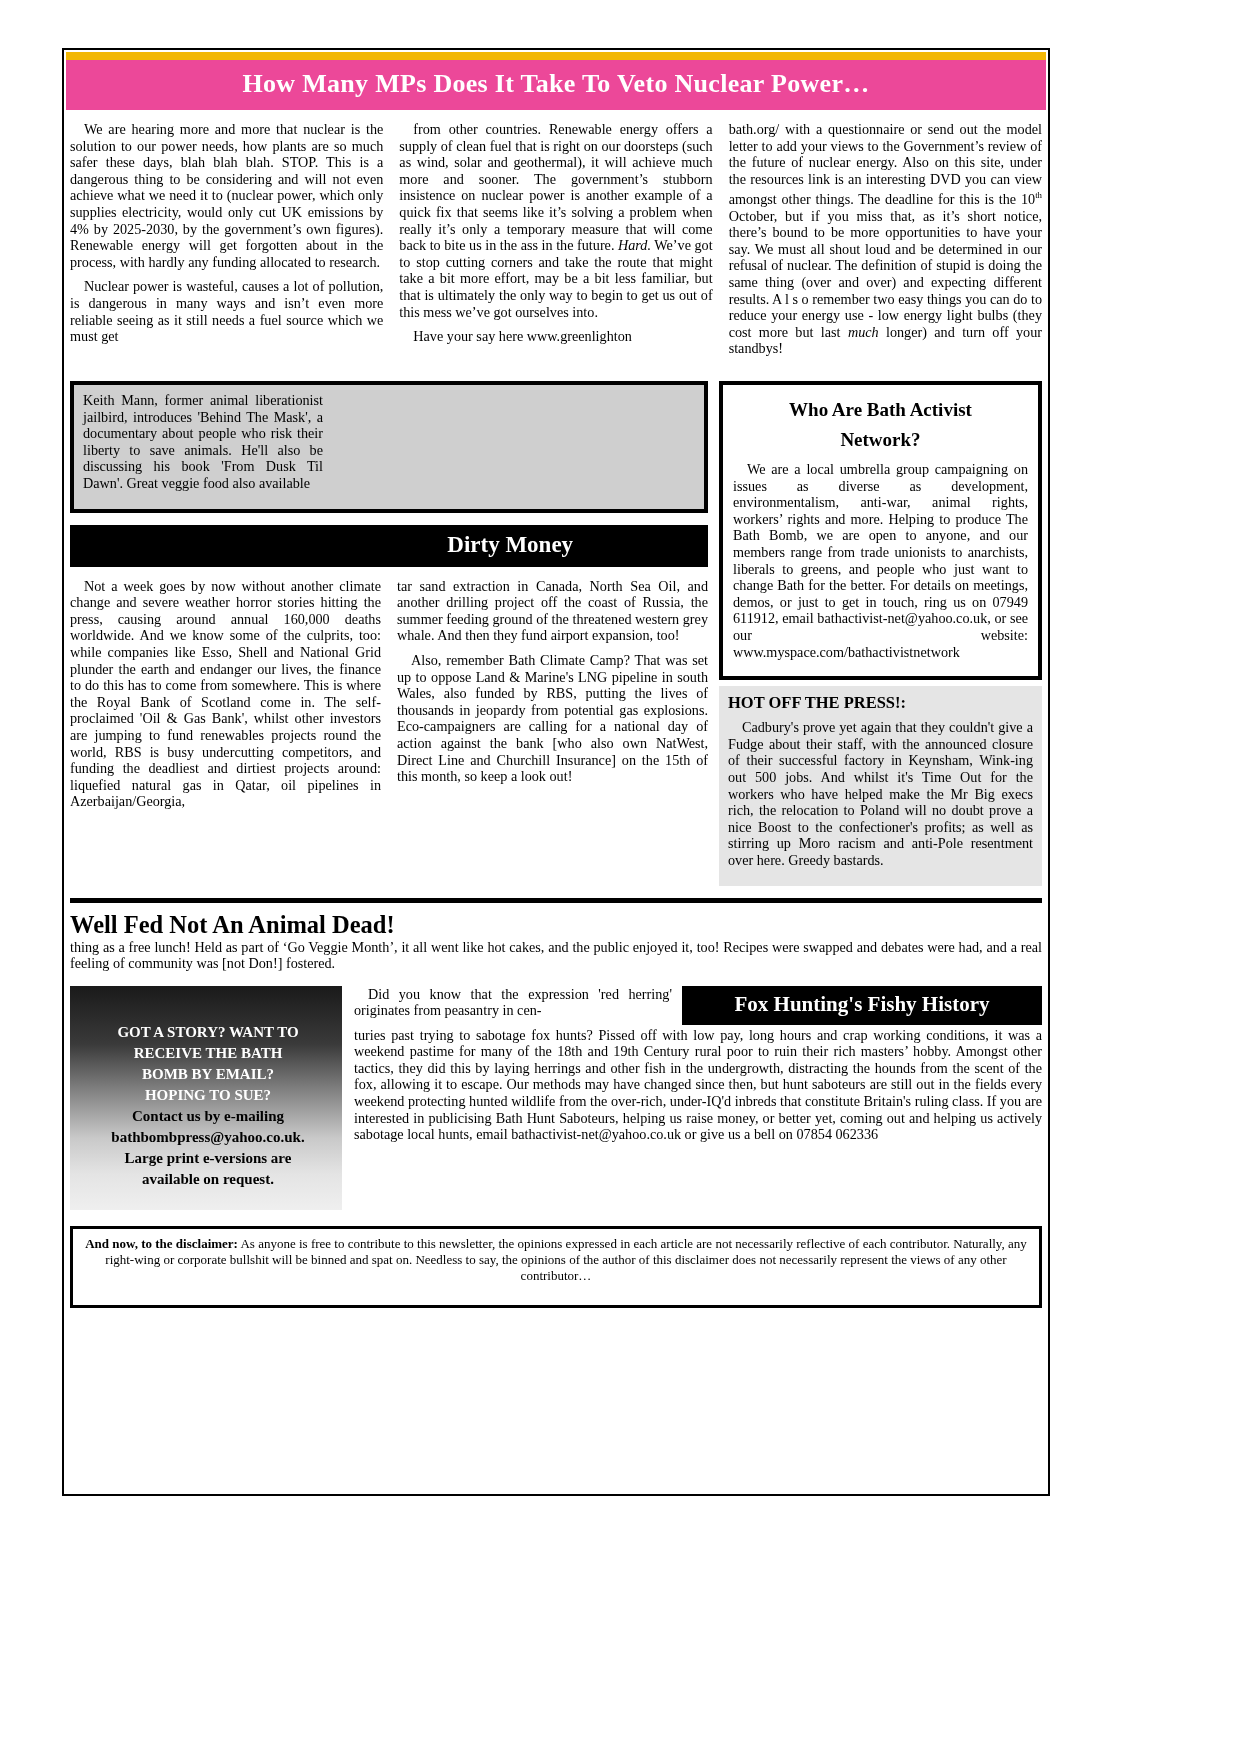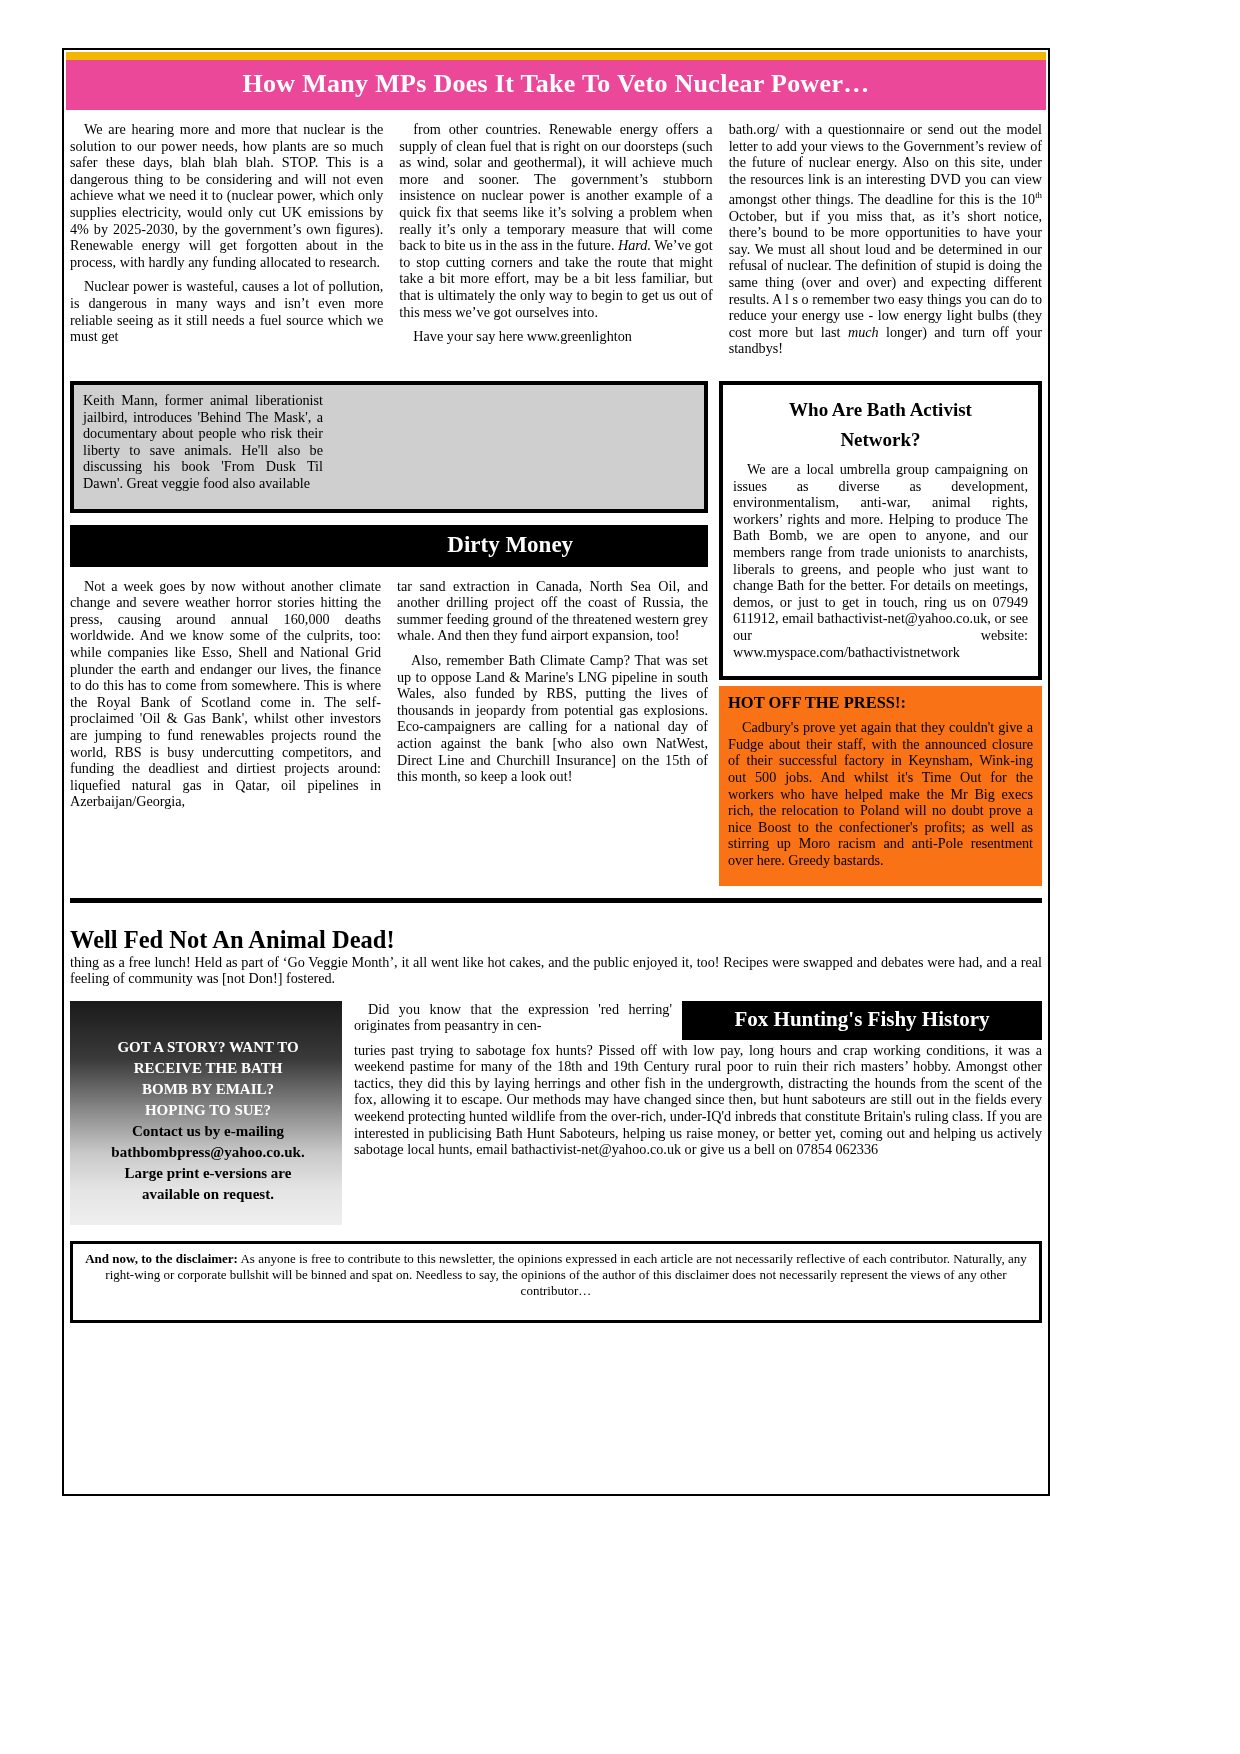--- a/index.html
+++ b/index.html
@@ -144,38 +144,38 @@
   .banner-right h2 { padding-left: 38%; }
 
   .dirty-cols {
     display: flex;
     gap: 16px;
     margin-top: 11px;
   }
   .dirty-cols .col { width: 311px; }
 
   .hot-box {
-    background: #f97316;
+    background: #e5e5e5;
     padding: 7px 9px 9px 9px;
     margin-top: 6px;
     box-sizing: border-box;
   }
   .hot-title {
     font-size: 16.5px;
     font-weight: bold;
     margin: 0 0 6px 0;
   }
 
   
   .rule-thick {
     border-top: 5px solid #000;
     margin: 12px 8px 0 8px;
   }
   .wellfed {
-    margin: 24px 8px 0 8px;
+    margin: 9px 8px 0 8px;
   }
   .wellfed-head {
     display: flex;
     gap: 14px;
     align-items: flex-start;
   }
   .wellfed-title {
     font-size: 24.5px;
     font-weight: bold;
     white-space: nowrap;

